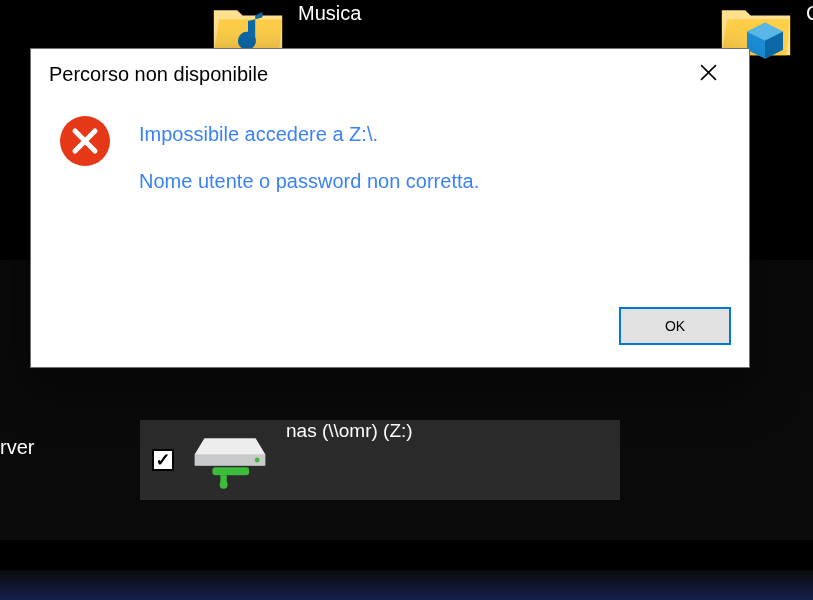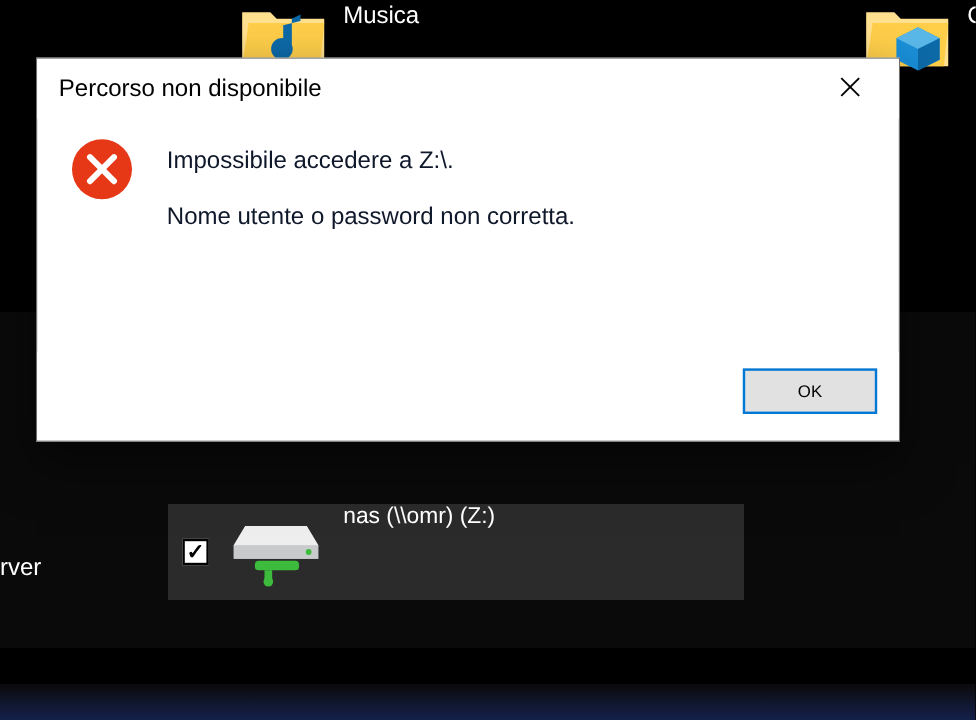--- a/index.html
+++ b/index.html
@@ -20,39 +20,39 @@
 
     .folder {
       position: absolute; display: flex; align-items: flex-start; gap: 14px;
     }
     .folder-icon {
       width: 72px; height: 60px; position: relative;
     }
     .folder-icon svg { width: 72px; height: 60px; }
     .folder-label { color: #fff; font-size: 20px; font-weight: 400; margin-top: 2px; }
 
-    .folder-music { left: 200px; top: 0; }
+    .folder-music { left: 212px; top: 0; }
     .folder-3d { left: 720px; top: 0; }
 
     
     .drive-row {
       position: absolute; left: 140px; top: 420px; width: 480px; height: 80px;
       background: #2b2b2b; display: flex; align-items: center; padding-left: 12px; gap: 16px;
     }
     .check {
       width: 22px; height: 22px; border: 2px solid #000; background: #fff; display: flex;
       align-items: center; justify-content: center; font-size: 18px; color: #000; font-weight: 700;
       line-height: 1;
     }
     .drive-icon { width: 80px; height: 60px; position: relative; }
     .drive-icon svg { width: 80px; height: 60px; }
     .drive-label { color: #fff; font-size: 19px; font-weight: 400; align-self: flex-start; }
 
     .side-label {
-      position: absolute; left: 0; top: 462px; color: #fff; font-size: 20px;
+      position: absolute; left: 0; top: 436px; color: #fff; font-size: 20px;
     }
 
     
     .dialog {
       position: absolute; left: 30px; top: 48px; width: 720px; height: 320px;
       background: #fff; border: 1px solid #707070;
       box-shadow: 0 18px 40px rgba(0,0,0,0.5);
       display: flex; flex-direction: column;
     }
     .dialog-titlebar {
@@ -67,21 +67,21 @@
     .dialog-close svg { width: 17px; height: 17px; }
 
     .dialog-body {
       display: flex; padding: 16px 28px 0 28px; gap: 28px;
     }
     .dialog-icon {
       width: 52px; height: 52px; flex-shrink: 0;
     }
     .dialog-icon svg { width: 52px; height: 52px; }
     .dialog-messages { display: flex; flex-direction: column; gap: 24px; padding-top: 8px; }
-    .dialog-msg { font-size: 20px; color: #0f172a; font-weight: 400; }
+    .dialog-msg { font-size: 20px; color: #3b82f6; font-weight: 400; }
 
     .dialog-footer {
       margin-top: auto; padding: 14px 18px 22px 18px; display: flex; justify-content: flex-end;
       background: #fff;
     }
     .dialog-ok {
       width: 112px; height: 38px; background: #e1e1e1; border: 2px solid #0078d4;
       color: #000; font-size: 14px; font-family: inherit; cursor: pointer;
     }
   </style>

